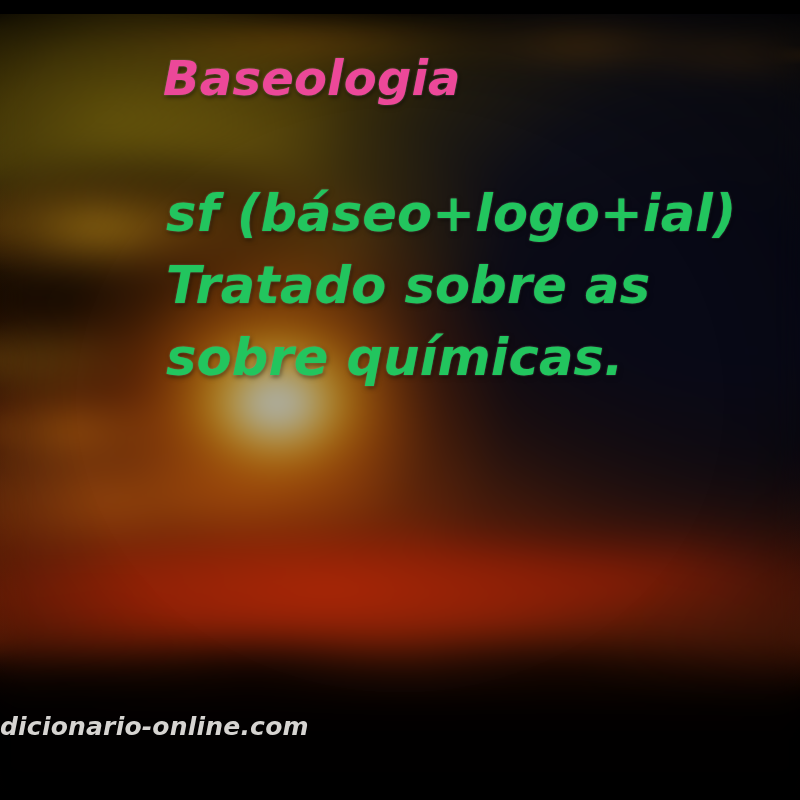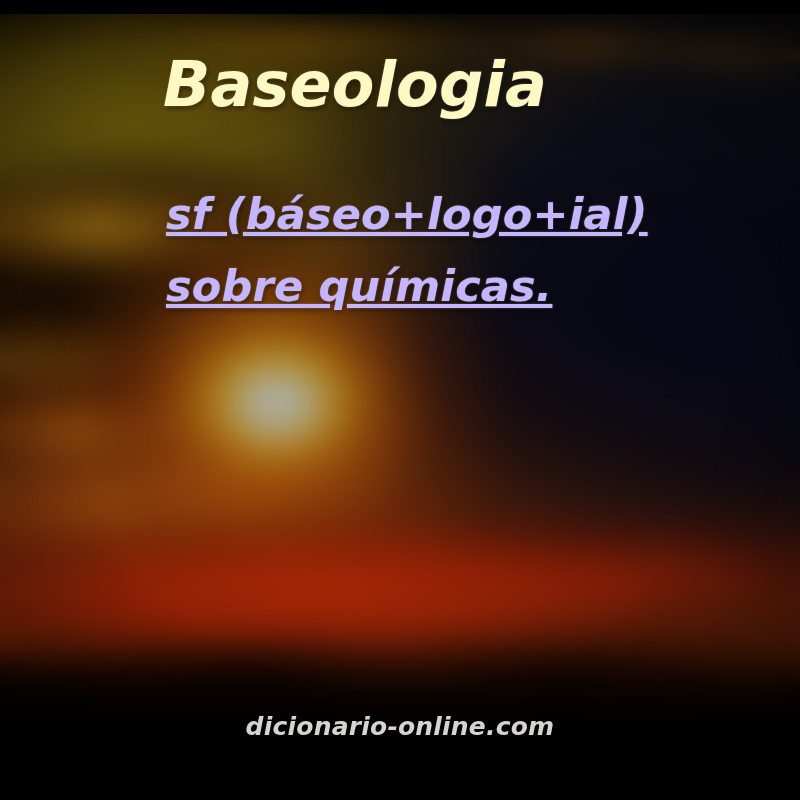--- a/index.html
+++ b/index.html
@@ -213,52 +213,51 @@
     font-style: italic;
     font-weight: bold;
     color: #f3f0ea;
     letter-spacing: 0.2px;
   }
 
   #headword {
     position: absolute;
     left: 163px;
     top: 54px;
-    font-size: 62px;
+    font-size: 48px;
     line-height: 1;
-    color: #fef9c3;
+    color: #ec4899;
     text-shadow:
       0 0 2px rgba(255,250,240,0.35),
       1px 2px 5px rgba(0,0,0,0.55);
     white-space: nowrap;
   }
 
   #definition {
     position: absolute;
     left: 166px;
     top: 178px;
     width: 520px;
   }
   #definition .defline {
-    font-size: 43px;
+    font-size: 51px;
     line-height: 72px;
-    color: #c4b5fd;
+    color: #22c55e;
     text-shadow:
       0 0 2px rgba(255,250,240,0.30),
       1px 2px 5px rgba(0,0,0,0.50);
     white-space: nowrap;
-    text-decoration: underline;
   }
 
   #watermark {
     position: absolute;
     left: 0;
     right: 0;
     top: 712px;
-    text-align: center;
+    text-align: left;
     font-size: 25px;
     color: #d6d4d1;
     text-shadow: 0 1px 3px rgba(0,0,0,0.8);
   }
 </style>
 </head>
 <body>
 
 <div id="card">
 
@@ -274,18 +273,19 @@
   <div class="bg-layer" id="bg-redband"></div>
   <div class="bg-layer" id="bg-silhouette"></div>
   <div class="bg-layer" id="bg-blur"></div>
   <div class="bg-layer" id="bg-vignette"></div>
   <div id="bg-topbar"></div>
 
   <div class="brush" id="headword">Baseologia</div>
 
   <div id="definition">
     <div class="brush defline">sf (báseo+logo+ial)</div>
+    <div class="brush defline">Tratado sobre as</div>
     <div class="brush defline">sobre químicas.</div>
   </div>
 
   <div class="brush" id="watermark">dicionario-online.com</div>
 
 </div>
 
 </body></html>

